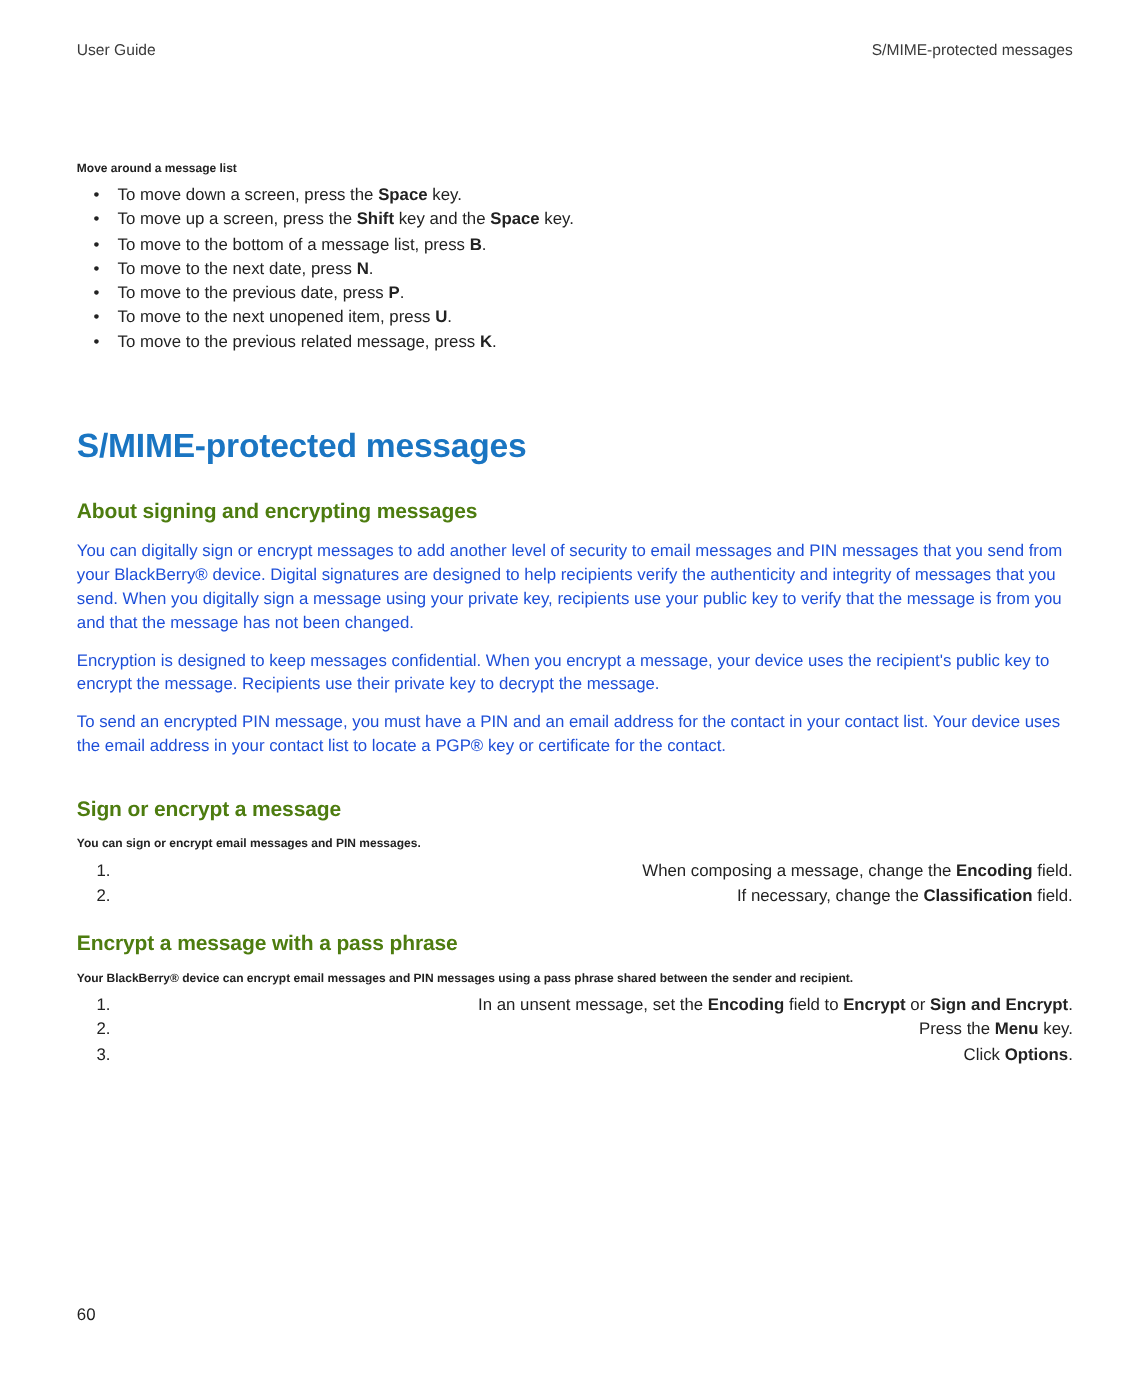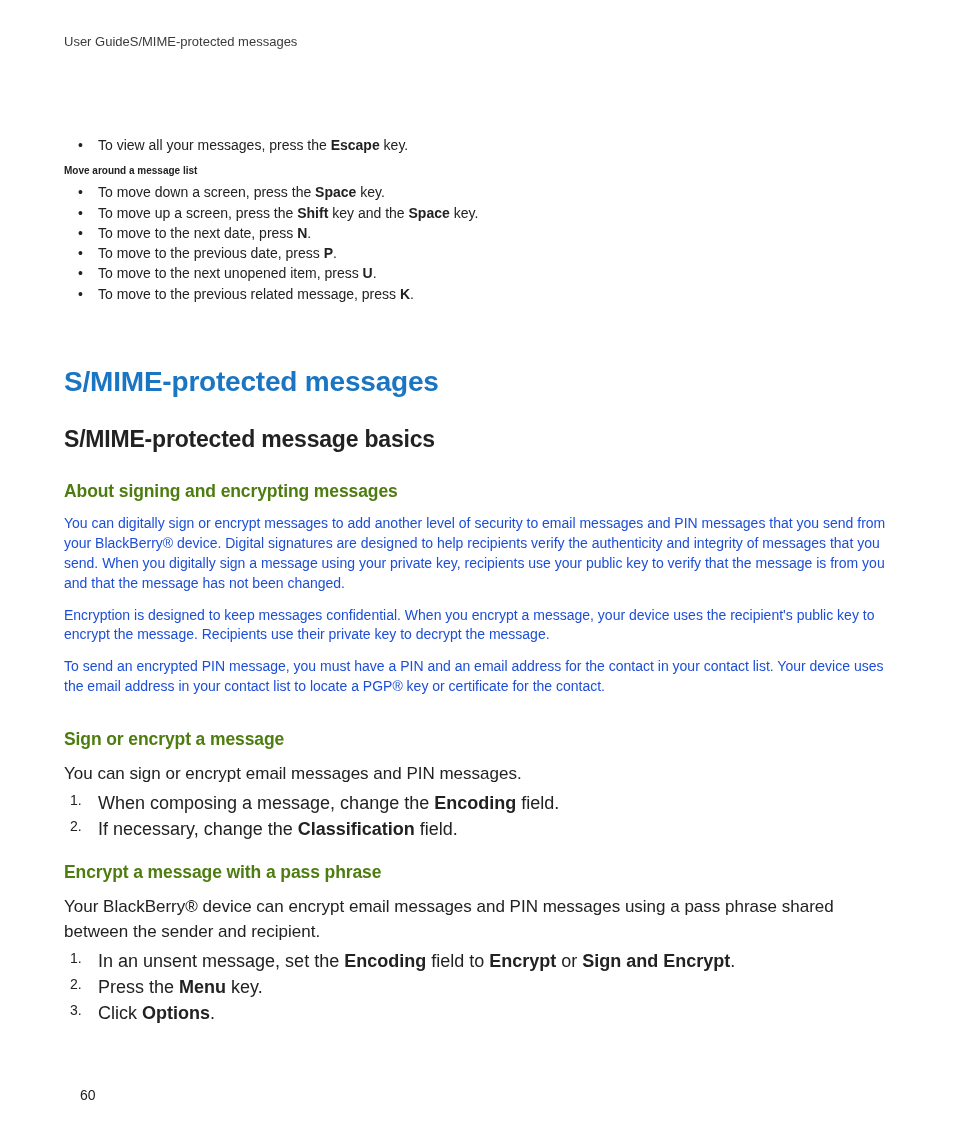--- a/index.html
+++ b/index.html
@@ -9,21 +9,21 @@
     background: #fff;
     font-family: "Segoe UI", "Helvetica Neue", Arial, sans-serif;
     color: #222;
     position: relative;
   }
   .page {
     padding: 34px 60px 0 64px;
   }
   .header-row {
     display: flex;
-    justify-content: flex-start;
+    justify-content: space-between;
     font-size: 13px;
     color: #3a3a3a;
     margin-bottom: 86px;
   }
   ul.bullets {
     list-style: none;
     padding-left: 20px;
     margin-bottom: 10px;
   }
   ul.bullets > li {
@@ -70,80 +70,76 @@
     margin-top: 8px;
     margin-bottom: 12px;
     letter-spacing: -0.1px;
   }
   .para {
     font-size: 14px;
     line-height: 1.42;
     color: #1d4ed8;
     margin-bottom: 12px;
   }
-  .intro14 { font-size: 17px; line-height: 1.42; color:#222; margin-bottom: 4px;}
+  .intro14 { font-size: 10px; line-height: 1.42; color:#222; margin-bottom: 4px; font-weight: bold;}
   ol.numlist {
     list-style: none;
     padding-left: 20px;
     margin-bottom: 20px;
     counter-reset: n;
   }
   ol.numlist > li {
     counter-increment: n;
     position: relative;
     padding-left: 14px;
-    font-size: 18px;
+    font-size: 14px;
     line-height: 1.45;
+    text-align: right;
   }
   ol.numlist > li::before {
     content: counter(n) ".";
     position: absolute;
     left: -14px;
     top: 0;
     width: 22px;
     font-size: 14px;
   }
   .page-number {
     position: absolute;
-    left: 80px;
+    left: 64px;
     bottom: 42px;
     font-size: 14px;
     color: #222;
   }
 </style>
 </head>
 <body>
 
 <div class="page">
 
   <div class="header-row">
     <span>User Guide</span>
     <span>S/MIME-protected messages</span>
   </div>
 
-  <ul class="bullets">
-    <li>
-      <span>To view all your messages, press the </span><span class="strong">Escape</span><span> key.</span>
-    </li>
-  </ul>
 
   <div class="h-sub">Move around a message list</div>
 
   <ul class="bullets" id="move-list">
       <li><span>To move down a screen, press the </span><span class="strong">Space</span><span> key.</span></li>
       <li><span>To move up a screen, press the </span><span class="strong">Shift</span><span> key and the </span><span class="strong">Space</span><span> key.</span></li>
+      <li><span>To move to the bottom of a message list, press </span><span class="strong">B</span><span>.</span></li>
       <li><span>To move to the next date, press </span><span class="strong">N</span><span>.</span></li>
       <li><span>To move to the previous date, press </span><span class="strong">P</span><span>.</span></li>
       <li><span>To move to the next unopened item, press </span><span class="strong">U</span><span>.</span></li>
       <li><span>To move to the previous related message, press </span><span class="strong">K</span><span>.</span></li>
     </ul>
 
   <div class="h-blue">S/MIME-protected messages</div>
 
-  <div class="h-black">S/MIME-protected message basics</div>
 
   <div class="h3">About signing and encrypting messages</div>
   <div class="para">You can digitally sign or encrypt messages to add another level of security to email messages and PIN messages that you send from your BlackBerry® device. Digital signatures are designed to help recipients verify the authenticity and integrity of messages that you send. When you digitally sign a message using your private key, recipients use your public key to verify that the message is from you and that the message has not been changed.</div>
   <div class="para">Encryption is designed to keep messages confidential. When you encrypt a message, your device uses the recipient's public key to encrypt the message. Recipients use their private key to decrypt the message.</div>
   <div class="para" style="margin-bottom:32px">To send an encrypted PIN message, you must have a PIN and an email address for the contact in your contact list. Your device uses the email address in your contact list to locate a PGP® key or certificate for the contact.</div>
 
   <div class="h3">Sign or encrypt a message</div>
   <div class="intro14">You can sign or encrypt email messages and PIN messages.</div>
   <ol class="numlist" id="sec2-steps">
       <li><span>When composing a message, change the </span><span class="strong">Encoding</span><span> field.</span></li>

